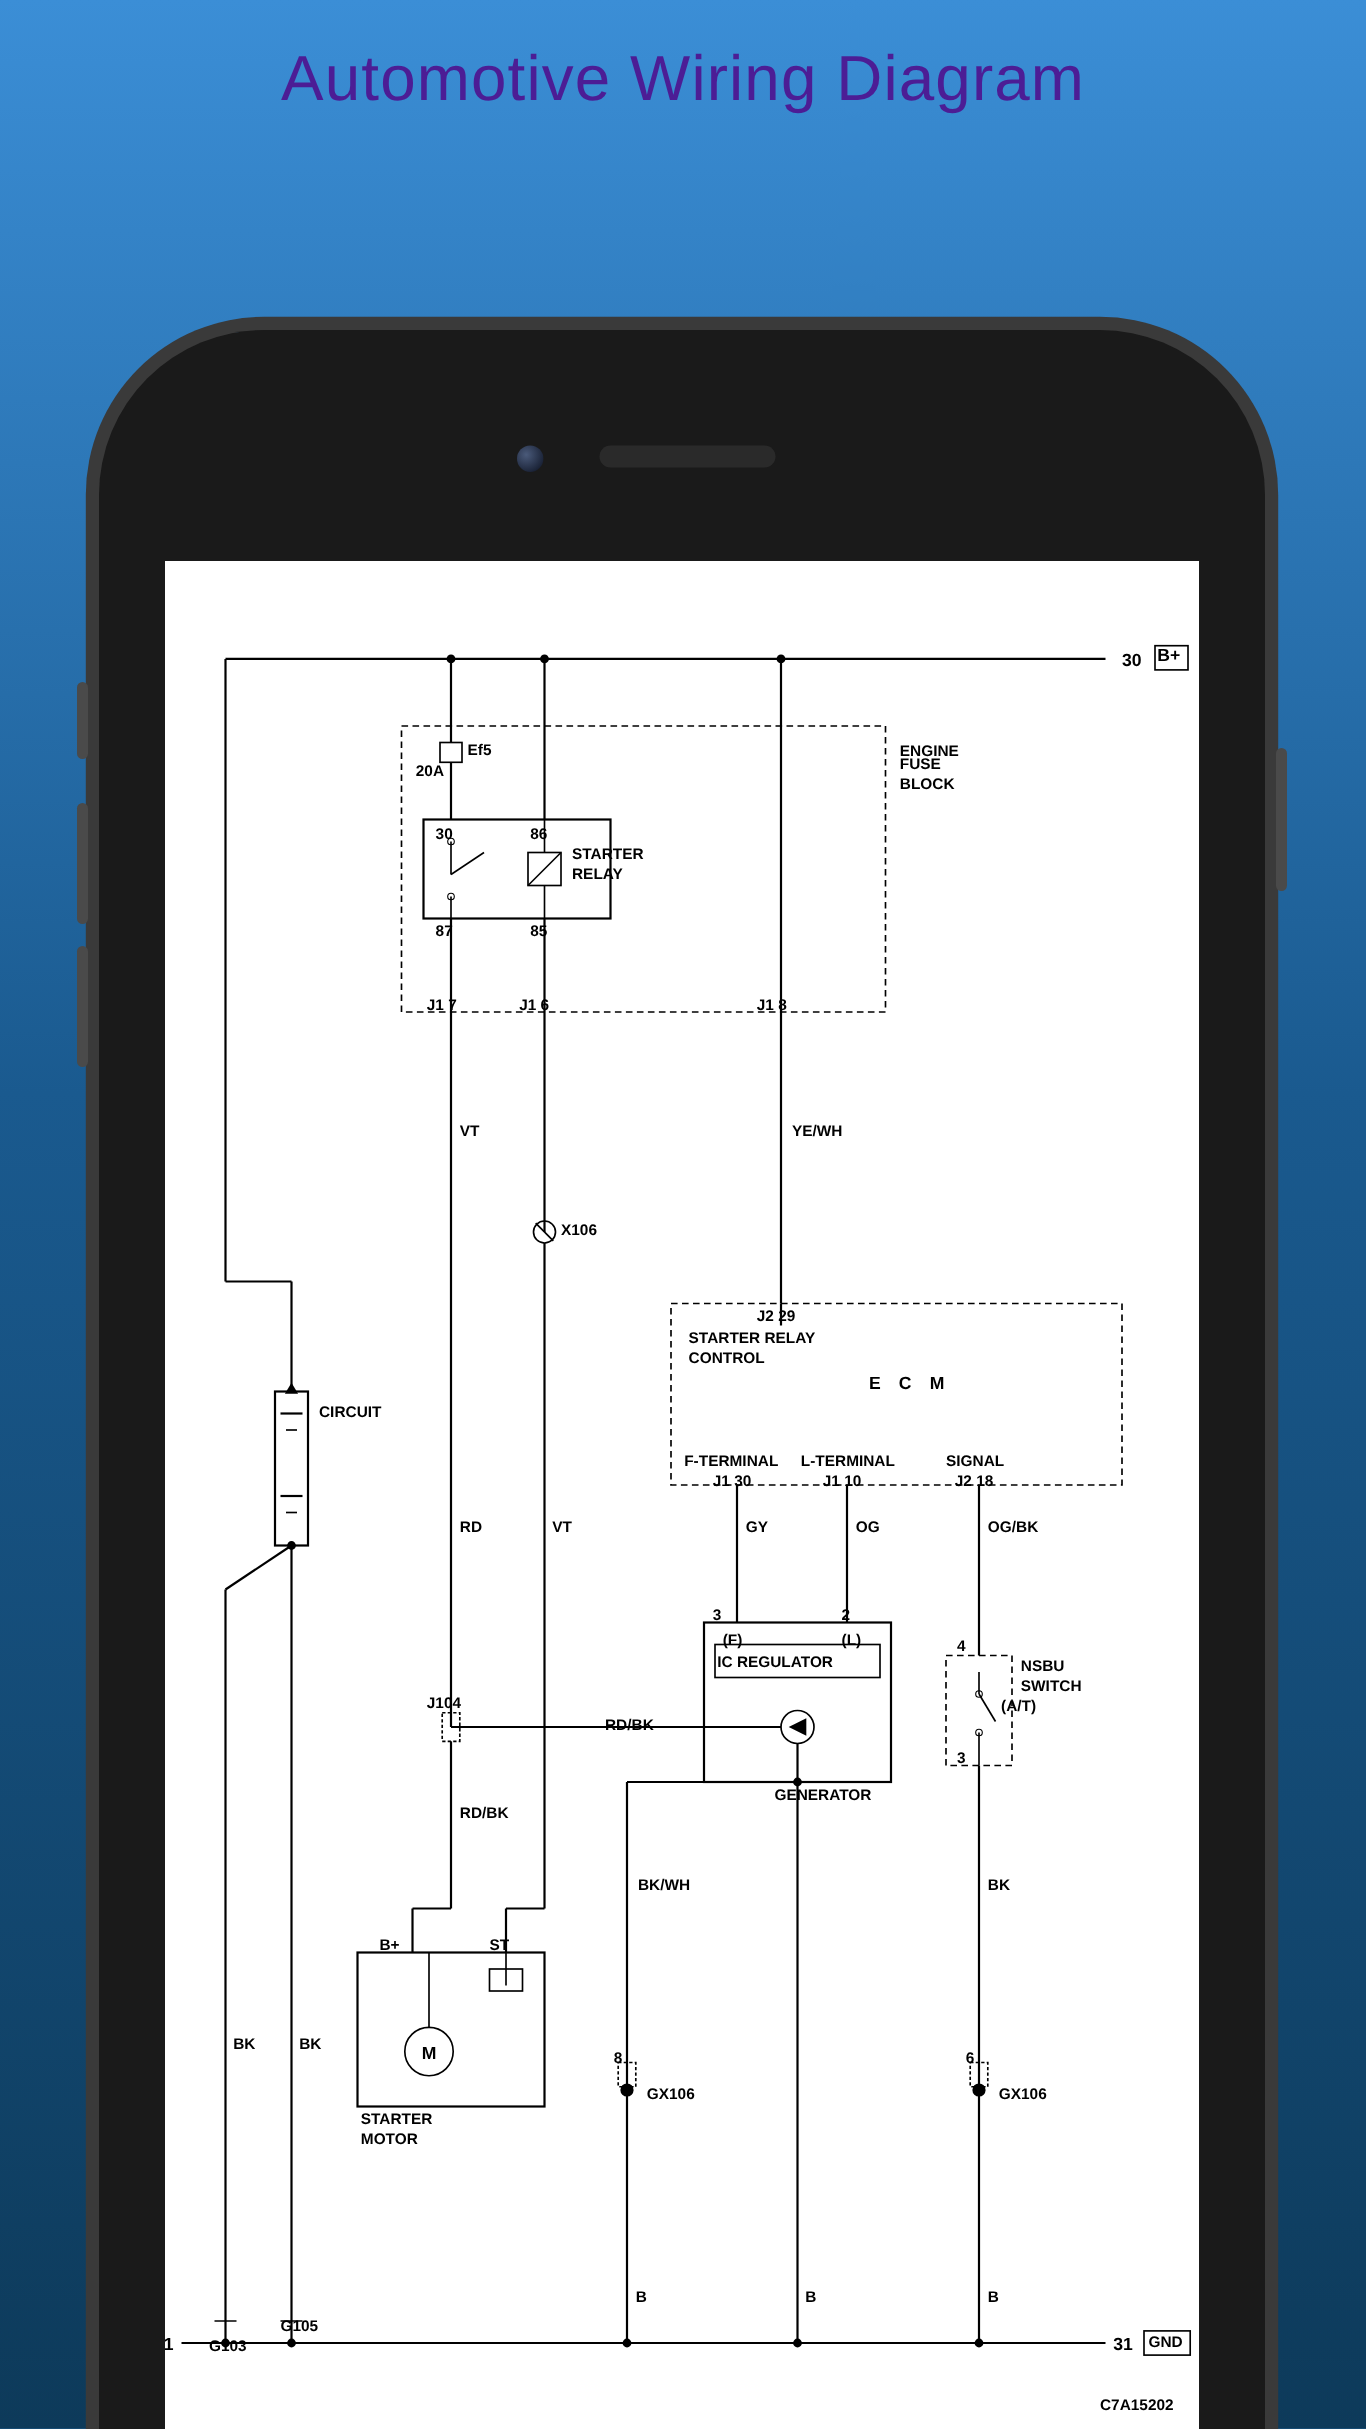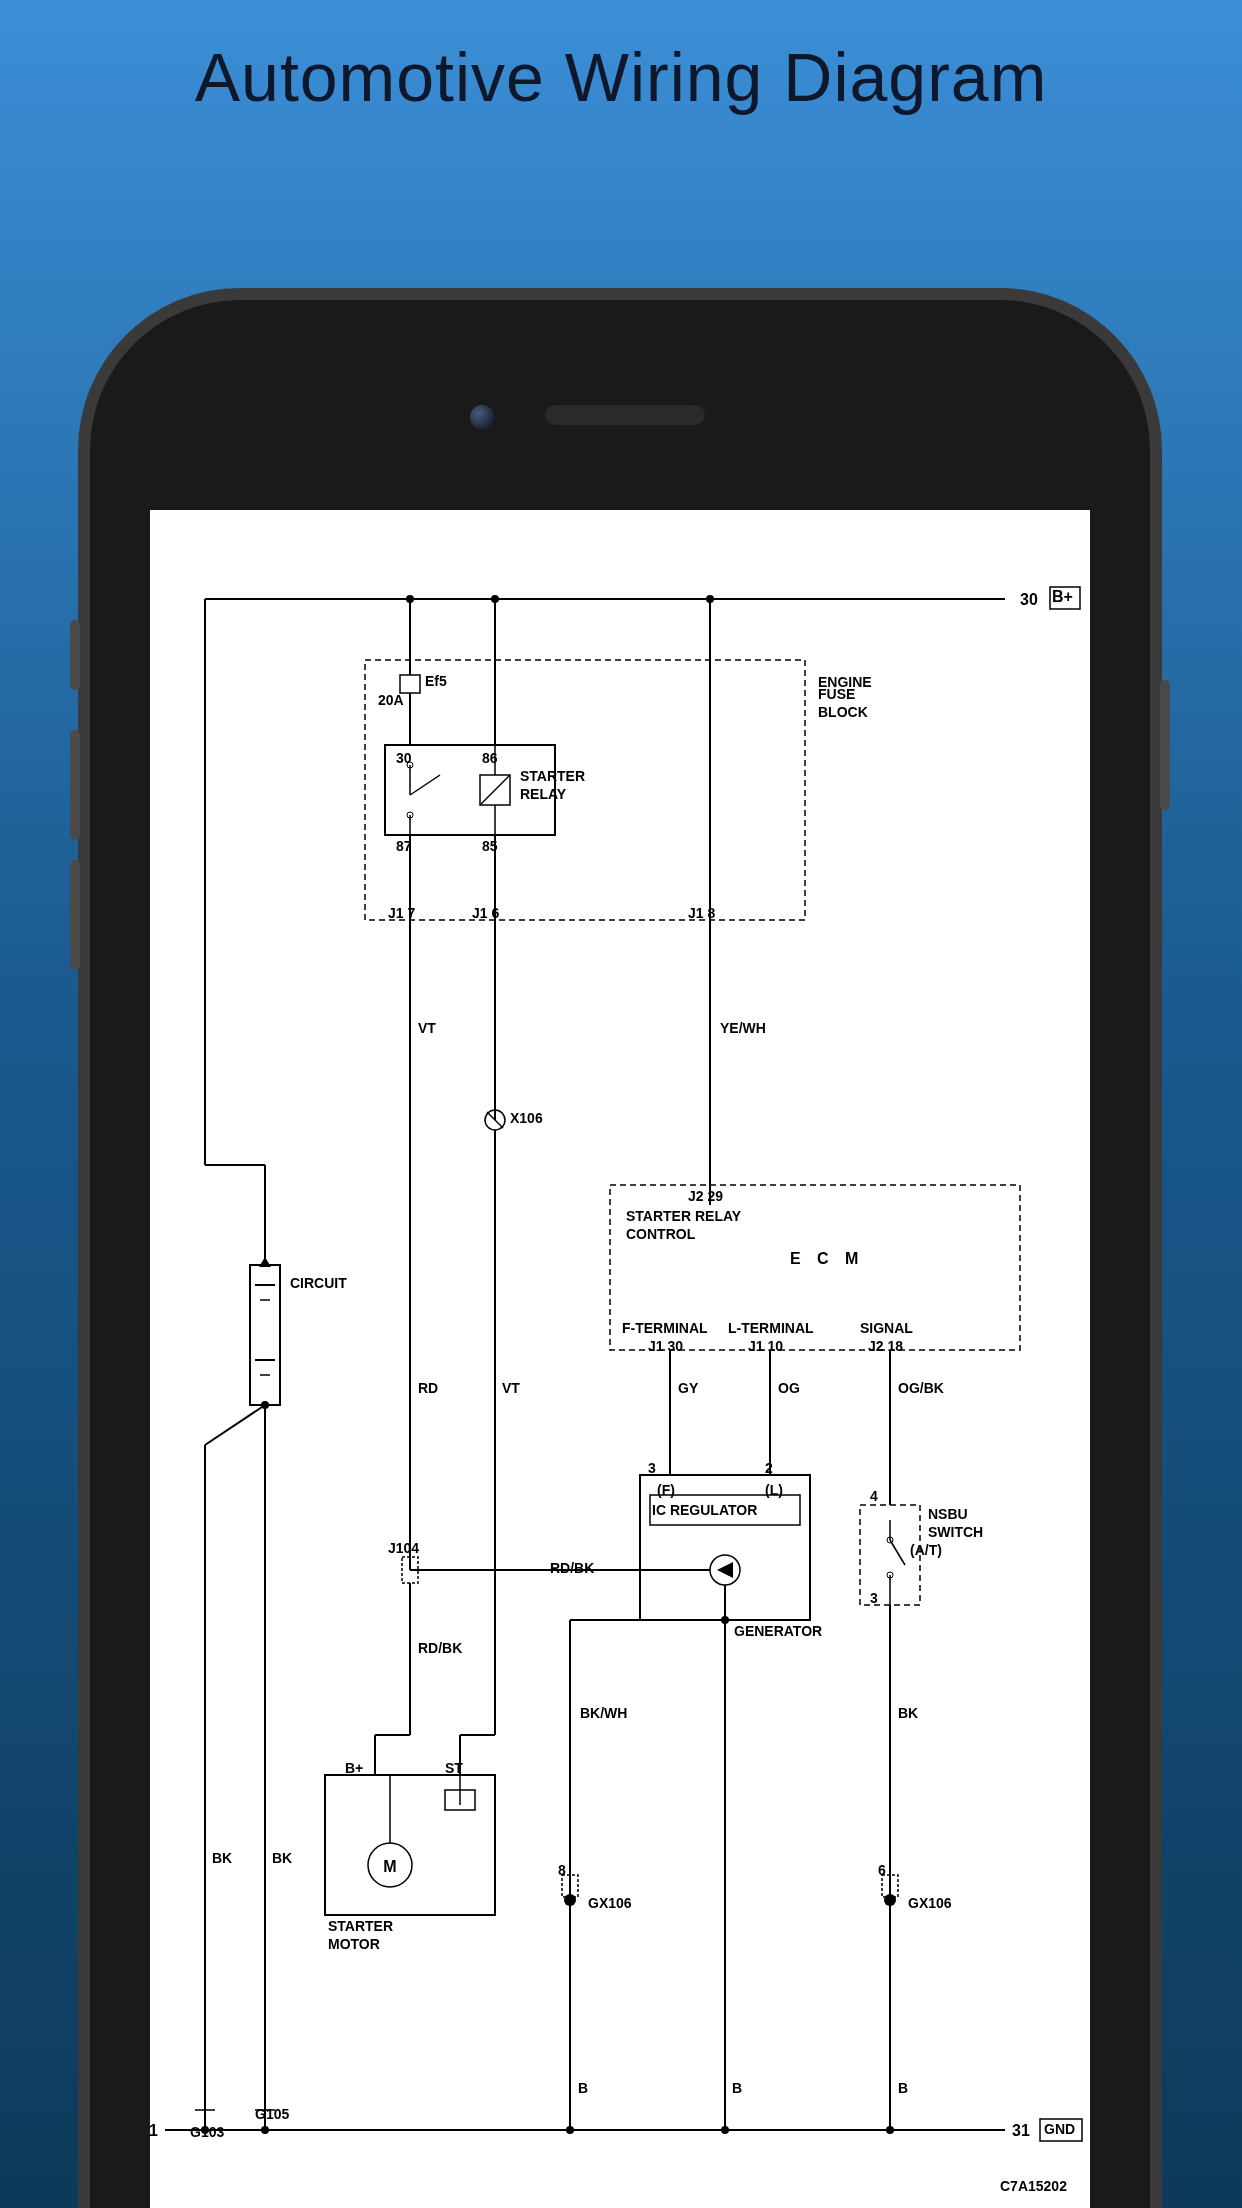--- a/index.html
+++ b/index.html
@@ -4,23 +4,23 @@
 <style>
   * { margin: 0; padding: 0; box-sizing: border-box; }
   body {
     width: 1242px;
     height: 2208px;
     background: linear-gradient(to bottom, #3b8ed6 0%, #1a5a8f 45%, #0d3a5a 100%);
     font-family: -apple-system, Helvetica, Arial, sans-serif;
     overflow: hidden;
   }
   .page-title {
-    color: #0f172a;
+    color: #4c1d95;
     text-align: center;
-    font-size: 68px;
+    font-size: 58px;
     font-weight: 300;
     padding-top: 38px;
     letter-spacing: 1px;
   }
   .phone-frame {
     position: absolute;
     left: 90px;
     top: 300px;
     width: 1060px;
     height: 1920px;
@@ -268,21 +268,21 @@
       <div class="label small" style="left:352px;top:870px">VT</div>
       <div class="label small" style="left:528px;top:870px">GY</div>
       <div class="label small" style="left:628px;top:870px">OG</div>
       <div class="label small" style="left:748px;top:870px">OG/BK</div>
 
       <div class="label small" style="left:498px;top:950px">3</div>
       <div class="label small" style="left:615px;top:950px">2</div>
       <div class="label small" style="left:507px;top:972px">(F)</div>
       <div class="label small" style="left:615px;top:972px">(L)</div>
       <div class="label small" style="left:502px;top:992px">IC REGULATOR</div>
-      <div class="label small" style="left:584px;top:1113px">GENERATOR</div>
+      <div class="label small" style="left:554px;top:1113px">GENERATOR</div>
 
       <div class="label small" style="left:720px;top:978px">4</div>
       <div class="label small" style="left:778px;top:996px">NSBU</div>
       <div class="label small" style="left:778px;top:1014px">SWITCH</div>
       <div class="label small" style="left:760px;top:1032px">(A/T)</div>
       <div class="label small" style="left:720px;top:1080px">3</div>
 
       <div class="label small" style="left:238px;top:1030px">J104</div>
       <div class="label small" style="left:400px;top:1050px">RD/BK</div>
       <div class="label small" style="left:268px;top:1130px">RD/BK</div>

